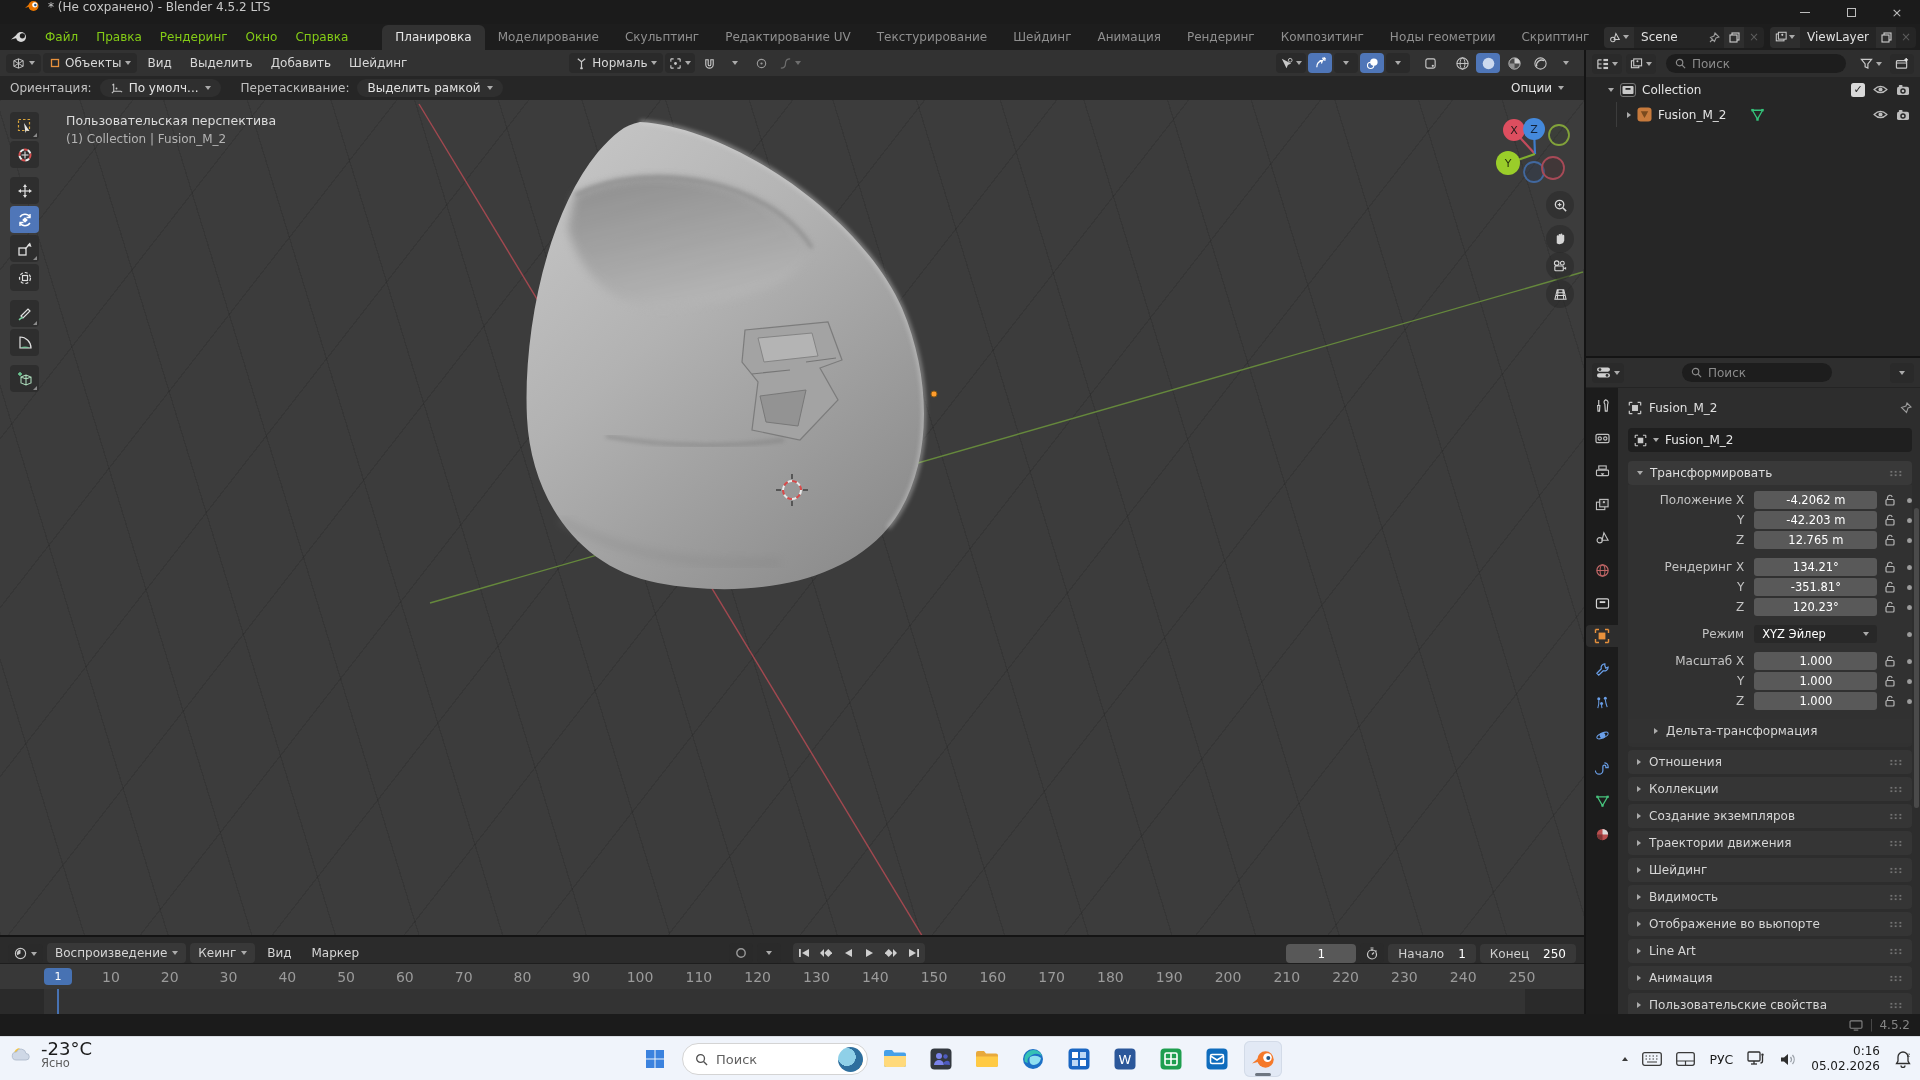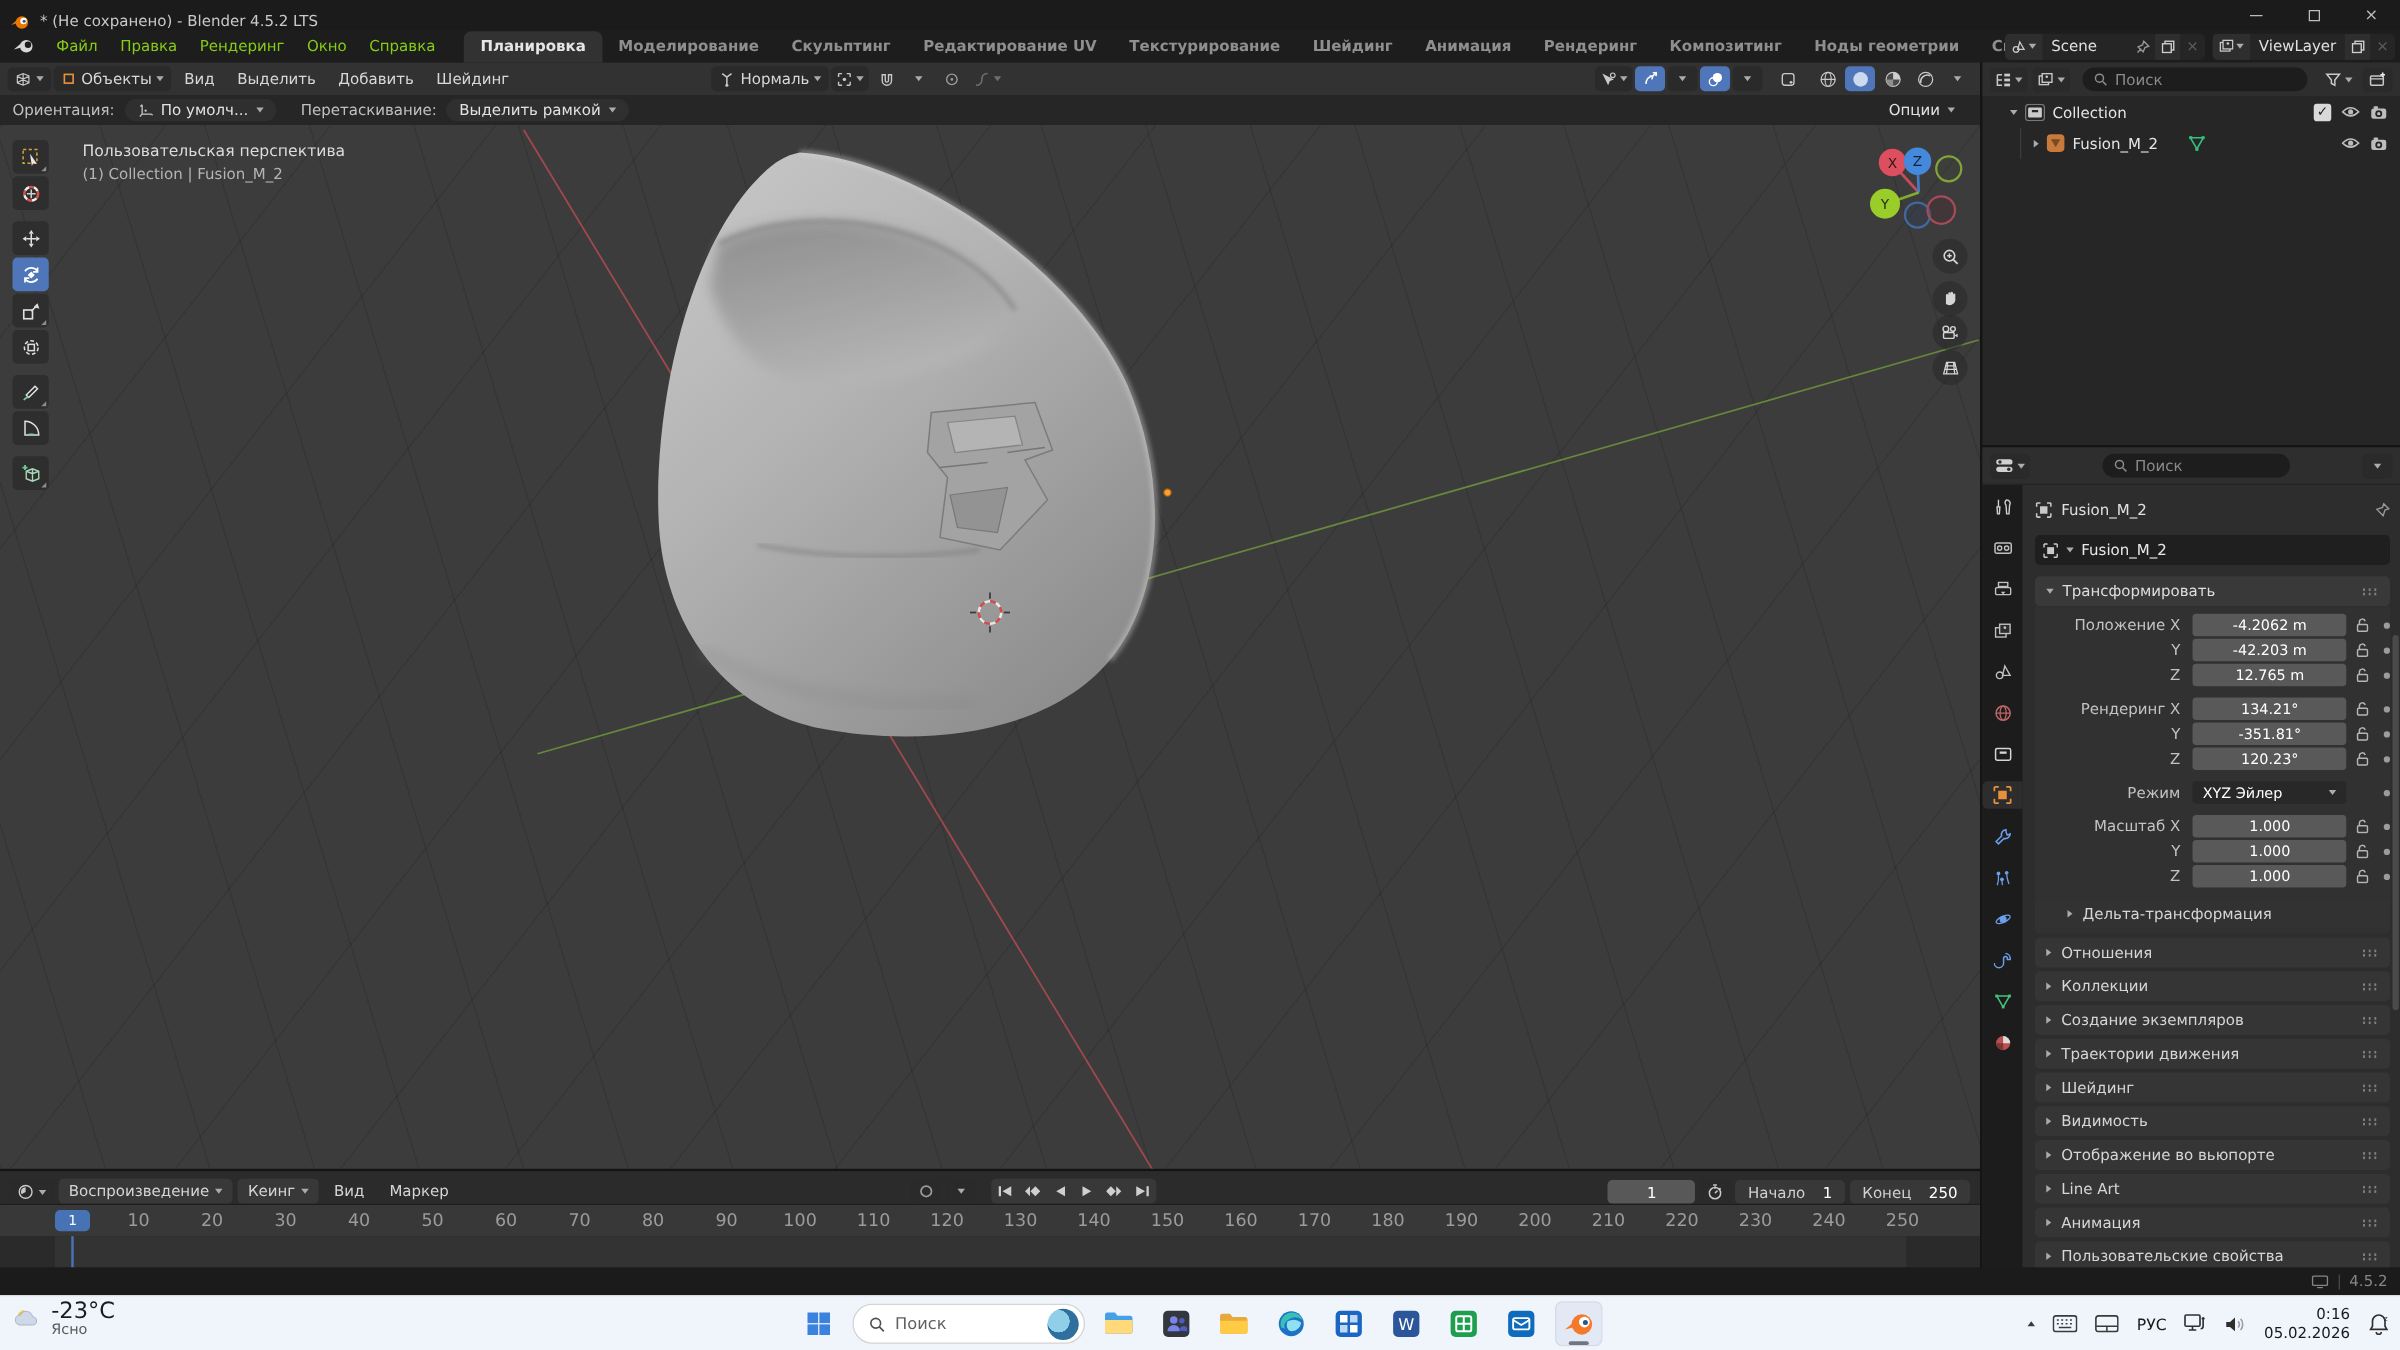--- a/index.html
+++ b/index.html
@@ -3,34 +3,34 @@
 <meta charset="utf-8">
 <style>
   * { margin:0; padding:0; box-sizing:border-box; }
   html,body { background:#000; }
   .screen { position:relative; width:1920px; height:1080px; background:#141414;
             font-family:"DejaVu Sans",sans-serif; font-size:12px; color:#d5d5d5;
             overflow:hidden; user-select:none; }
 
   
   .titlebar { position:absolute; left:0; top:0; width:1920px; height:24px; background:#1b1b1b;
-              display:flex; align-items:flex-end; padding-left:8px; }
+              display:flex; align-items:flex-start; padding-left:24px; }
   .titlebar .ttl { color:#c9c9c9; font-size:12px; margin-left:8px; }
   .winbtns { position:absolute; right:0; top:0; height:24px; display:flex; }
   .winbtn { width:46px; height:24px; display:flex; align-items:center; justify-content:center;
             color:#bdbdbd; font-size:13px; }
   .winbtn .sq { width:9px; height:9px; border:1px solid #bdbdbd; }
   .winbtn .mn { width:10px; height:1px; background:#bdbdbd; }
 
   
   .topbar { position:absolute; left:0; top:24px; width:1920px; height:26px; background:#1d1d1d;
             display:flex; align-items:center; }
   .blogo { width:18px; height:12px; margin:0 8px 0 10px; }
   .menu-item { padding:4px 9px; color:#84cc16; border-radius:4px;text-align:center; }
-  .tabs { display:flex; align-items:flex-end; height:26px; margin-left:14px;font-weight:bold; }
+  .tabs { display:flex; align-items:flex-end; height:26px; margin-left:25px; }
   .tab { padding:5px 13px 6px; color:#8f8f8f; font-size:12px; border-radius:6px 6px 0 0; }
   .tab.active { background:#323232; color:#e6e6e6; }
   .tab-plus { color:#8f8f8f; padding:4px 8px; font-size:13px; }
 
   
   .scenebar { position:absolute; right:4px; top:2px; height:22px; display:flex; gap:6px; align-items:center; }
   .id-widget { display:flex; align-items:center; height:21px; background:#252525; border-radius:4px; overflow:hidden; }
   .id-icon { width:30px; height:21px; background:#2e2e2e; display:flex; align-items:center; justify-content:center; gap:2px; }
   .id-name { padding:0 7px; color:#e0e0e0; min-width:70px; }
   .mini-btn { width:20px; height:21px; display:flex; align-items:center; justify-content:center; color:#9a9a9a; background:#2e2e2e; }

